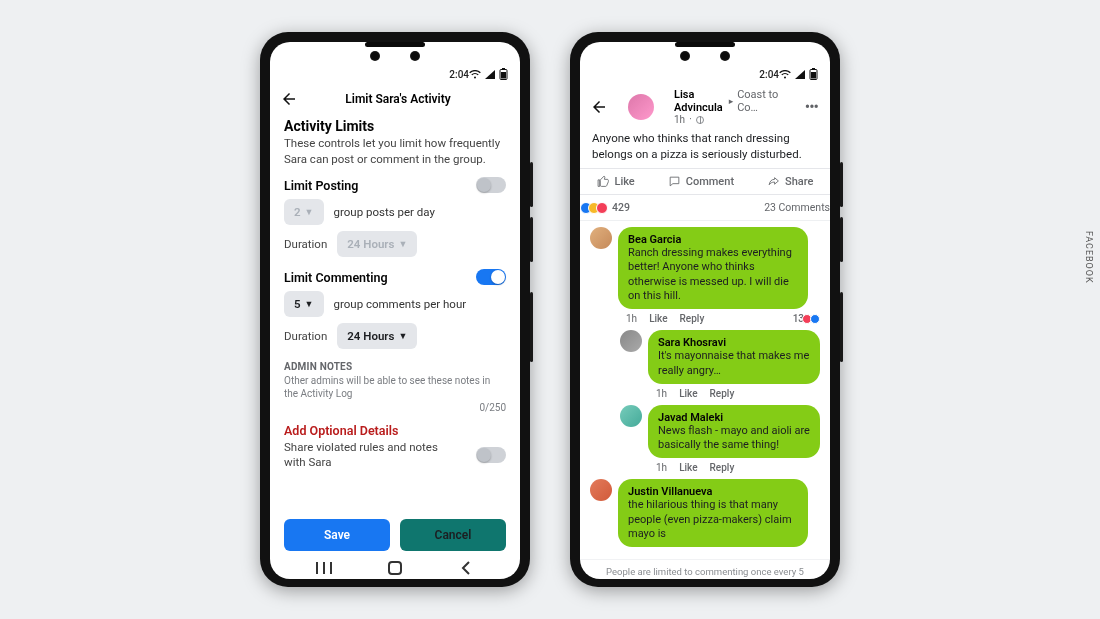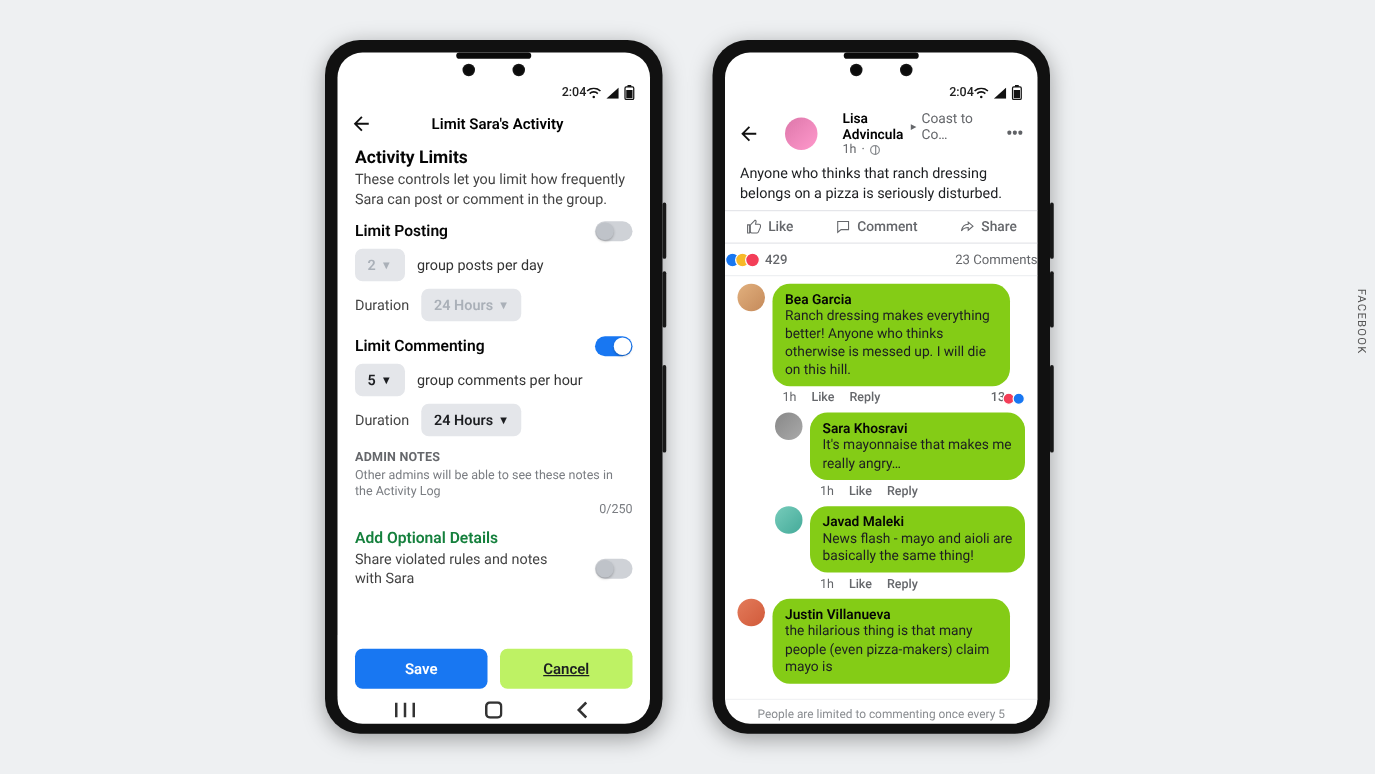--- a/index.html
+++ b/index.html
@@ -38,27 +38,27 @@
   .sub-row .lbl { color:#333; }
   .toggle { width:30px; height:16px; border-radius:10px; position:relative; }
   .toggle .knob { width:14px; height:14px; border-radius:50%; background:#fff; position:absolute; top:1px; box-shadow:0 1px 2px rgba(0,0,0,0.25); }
   .toggle.off { background:#cfd2d7; }
   .toggle.off .knob { left:1px; background:#bfc3c9;}
   .toggle.on { background:#1877f2; }
   .toggle.on .knob { right:1px; }
   .admin-h { font-size:10px; font-weight:700; color:#65676b; margin-top:12px; letter-spacing: 0.2px;}
   .admin-d { font-size:10px; color:#7a7d82; line-height:1.3; margin-top:2px;}
   .char-count { text-align:right; font-size:10px; color:#7a7d82; margin-top:2px; }
-  .add-det { font-size:12.5px; font-weight:600; margin-top:10px; color:#15803d;}
+  .add-det { font-size:12.5px; font-weight:600; margin-top:10px; color:#b91c1c;}
   .share-row { display:flex; align-items:center; justify-content:space-between; font-size:11.5px; color:#444; margin-top:2px; }
   .share-row .text { max-width: 170px; line-height:1.3;}
   .footer { padding: 10px 14px 6px; display:flex; gap:10px; border-top:1px solid rgba(0,0,0,0); background:#fff;}
   .btn { flex:1; text-align:center; font-size:12px; font-weight:600; border-radius:6px; padding:9px 0;}
   .btn.primary { background:#1877f2; color:#fff;}
-  .btn.secondary { background:#bef264; color:#1c1e21;text-decoration:underline;}
+  .btn.secondary { background:#0f766e; color:#1c1e21;}
   .nav-bar { display:flex; justify-content:space-around; align-items:center; padding:4px 18px 4px;}
   .nav-bar div { width:40px; display:flex; justify-content:center;}
   
   
   .header2 { display:flex; align-items:center; padding:4px 10px 2px 10px; gap:20px; }
   .avatar { width:26px; height:26px; border-radius:50%; background: linear-gradient(135deg,#d7a,#f9c); flex-shrink:0;}
   .av-sm { width:22px; height:22px; border-radius:50%; flex-shrink:0;}
   .av1 { background: linear-gradient(135deg,#e1b07e,#c58a5a);}
   .av2 { background: linear-gradient(135deg,#888,#aaa);}
   .av3 { background: linear-gradient(135deg,#7cb,#4a9);}

